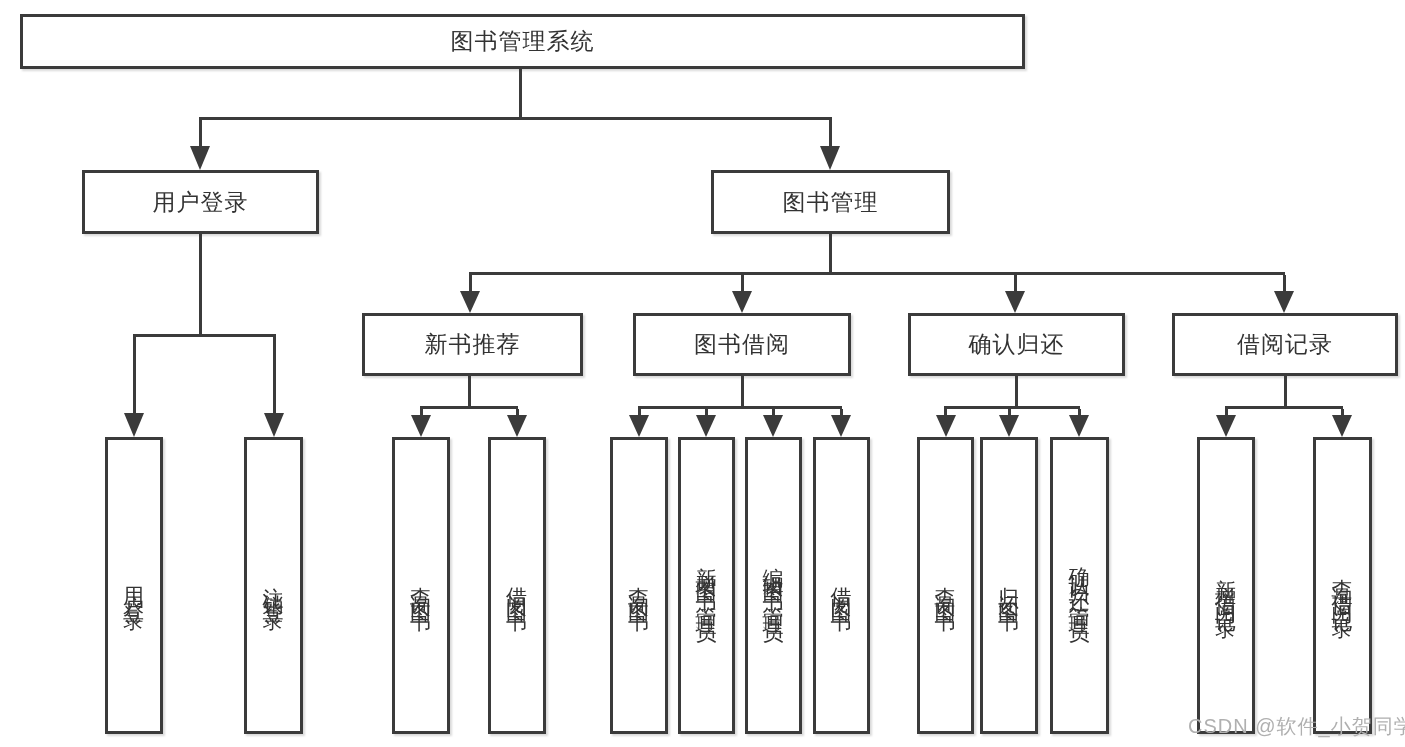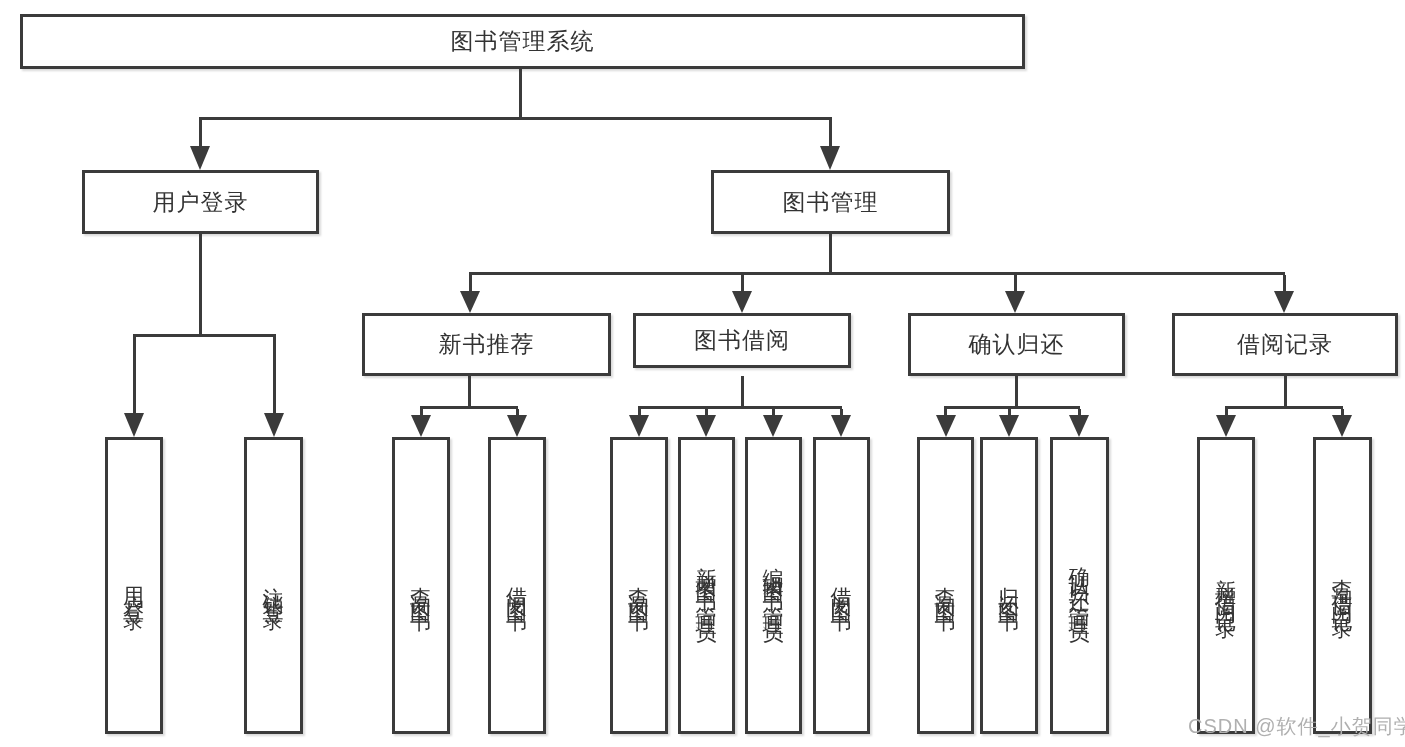--- a/index.html
+++ b/index.html
@@ -70,24 +70,24 @@
   <div class="line" style="left:469px;top:272px;width:816px;height:3px"></div>
   <div class="line" style="left:469px;top:275px;width:3px;height:16px"></div>
   <div class="arrow small" style="left:460px;top:291px"></div>
   <div class="line" style="left:741px;top:275px;width:3px;height:16px"></div>
   <div class="arrow small" style="left:732px;top:291px"></div>
   <div class="line" style="left:1014px;top:275px;width:3px;height:16px"></div>
   <div class="arrow small" style="left:1005px;top:291px"></div>
   <div class="line" style="left:1283px;top:275px;width:3px;height:16px"></div>
   <div class="arrow small" style="left:1274px;top:291px"></div>
 
-  <div class="box" style="left:362px;top:313px;width:249px;height:63px">
+  <div class="box" style="left:362px;top:313px;width:221px;height:63px">
     <span class="hlabel">新书推荐</span>
   </div>
-  <div class="box" style="left:633px;top:313px;width:218px;height:55px">
+  <div class="box" style="left:633px;top:313px;width:218px;height:63px">
     <span class="hlabel">图书借阅</span>
   </div>
   <div class="box" style="left:908px;top:313px;width:217px;height:63px">
     <span class="hlabel">确认归还</span>
   </div>
   <div class="box" style="left:1172px;top:313px;width:226px;height:63px">
     <span class="hlabel">借阅记录</span>
   </div>
 
   <div class="line" style="left:468px;top:376px;width:3px;height:30px"></div>

